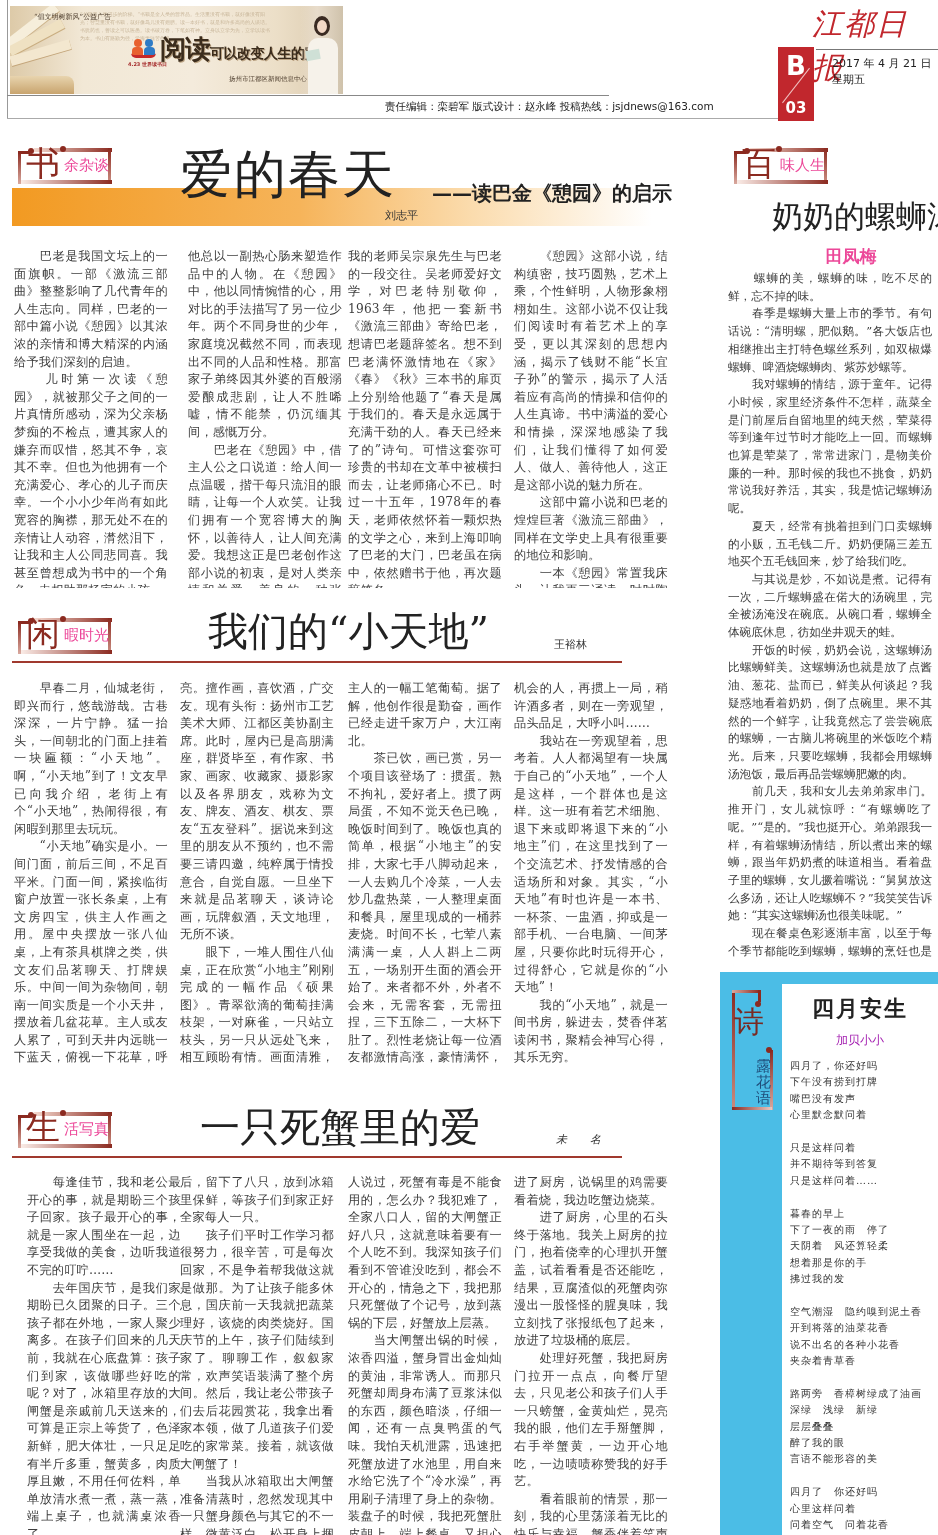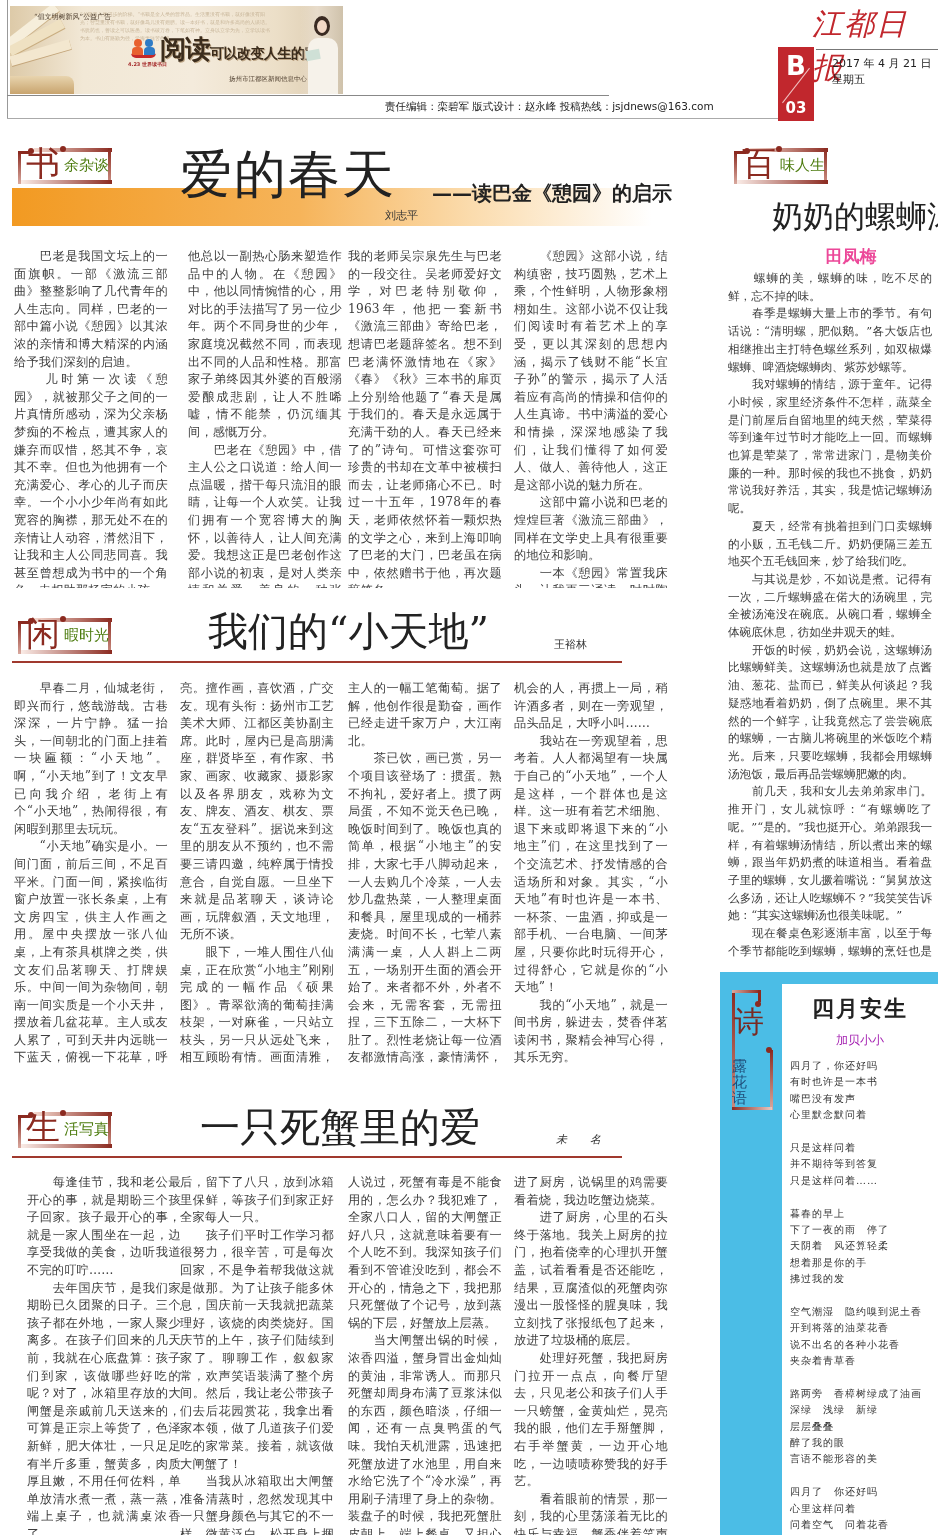--- a/index.html
+++ b/index.html
@@ -64,21 +64,21 @@
   
   .ctag { position: absolute; width: 100px; height: 42px; }
   .ctag .frame-top { position: absolute; left: 22px; top: 4px; width: 78px; height: 4px; background: linear-gradient(90deg, #f4d9cf, #8b2a20); }
   .ctag .frame-right { position: absolute; left: 96px; top: 4px; width: 3px; height: 34px; background: linear-gradient(180deg, #8b2a20, #c98b7f); }
   .ctag .frame-bottom { position: absolute; left: 8px; top: 36px; width: 92px; height: 4px; background: linear-gradient(90deg, #fbeee9, #8b2a20); }
   .ctag .frame-left { position: absolute; left: 6px; top: 8px; width: 3px; height: 32px; background: linear-gradient(180deg, #8b2a20, #d9a99f); }
   .ctag .frame-left-top { position: absolute; left: 6px; top: 7px; width: 12px; height: 3px; background: #8b2a20; }
   .ctag .dot1 { position: absolute; left: 16px; top: 4px; width: 6px; height: 6px; border-radius: 50%; background: #8b2a20; }
   .ctag .dot2 { position: absolute; left: 48px; top: 2px; width: 6px; height: 6px; border-radius: 50%; background: #8b2a20; }
   .ctag .big { position: absolute; left: 14px; top: -2px; font-size: 34px; color: #8b2a20; font-family: "DejaVu Serif", serif; font-weight: 300; line-height: 42px; }
-  .ctag .label { position: absolute; left: 52px; top: 12px; font-size: 15px; color: #4d7c0f; font-family: "DejaVu Sans", sans-serif; white-space: nowrap; }
+  .ctag .label { position: absolute; left: 52px; top: 12px; font-size: 15px; color: #ec4899; font-family: "DejaVu Sans", sans-serif; white-space: nowrap; }
 
   
   .a1-band { position: absolute; left: 12px; top: 188px; width: 640px; height: 38px;
     background: linear-gradient(90deg, #f29a22 0%, #f6b45a 45%, #fbdcae 72%, #fff 100%); }
   .a1-title { position: absolute; left: 180px; top: 140px; font-size: 52px; color: #222; font-family: "DejaVu Serif", serif; font-weight: 300; letter-spacing: 2px; white-space: nowrap; }
   .a1-subtitle { position: absolute; left: 432px; top: 180px; font-size: 20px; color: #222; font-family: "DejaVu Sans", sans-serif; font-weight: bold; white-space: nowrap; }
   .a1-author { position: absolute; left: 385px; top: 208px; font-size: 11px; color: #333; font-family: "DejaVu Sans", sans-serif; }
 
   
   .col { position: absolute; font-size: 12.2px; line-height: 17.6px; color: #3d3d3d; text-align: justify; white-space: pre-wrap; overflow: hidden; font-family: "DejaVu Serif", serif; letter-spacing: 0.2px; }
@@ -102,21 +102,21 @@
   .poem-inner { position: absolute; left: 62px; top: 12px; width: 156px; height: 551px; background: #fff; }
   .poem-tag { position: absolute; left: 10px; top: 18px; width: 44px; height: 120px; }
   .poem-tag .fl { position: absolute; left: 2px; top: 0; width: 3px; height: 120px; background: linear-gradient(180deg, #8b2a20, #c98b7f); }
   .poem-tag .ft { position: absolute; left: 2px; top: 0; width: 28px; height: 3px; background: linear-gradient(90deg, #d9a99f, #8b2a20); }
   .poem-tag .fr { position: absolute; left: 28px; top: 0; width: 3px; height: 12px; background: #8b2a20; }
   .poem-tag .fb { position: absolute; left: 2px; top: 117px; width: 40px; height: 3px; background: linear-gradient(90deg, #8b2a20, #e8c9c3); }
   .poem-tag .fr2 { position: absolute; left: 40px; top: 60px; width: 3px; height: 60px; background: linear-gradient(180deg, #8b2a20, #d9a99f); }
   .poem-tag .d1 { position: absolute; left: 25px; top: 11px; width: 6px; height: 6px; border-radius: 50%; background: #8b2a20; }
   .poem-tag .d2 { position: absolute; left: 36px; top: 57px; width: 6px; height: 6px; border-radius: 50%; background: #8b2a20; }
   .poem-tag .big { position: absolute; left: 4px; top: 14px; font-size: 30px; color: #7a2a22; font-family: "DejaVu Serif", serif; line-height: 36px; }
-  .poem-tag .label { position: absolute; left: 2px; top: 68px; width: 20px; font-size: 15px; line-height: 16px; color: #1f4d7a; font-family: "DejaVu Sans", sans-serif; word-break: break-all; }
+  .poem-tag .label { position: absolute; left: 26px; top: 68px; width: 20px; font-size: 15px; line-height: 16px; color: #1f4d7a; font-family: "DejaVu Sans", sans-serif; word-break: break-all; }
   .poem-title { position: absolute; left: 0; top: 10px; width: 156px; text-align: center; font-size: 22px; font-weight: bold; color: #222; font-family: "DejaVu Serif", serif; letter-spacing: 2px; }
   .poem-author { position: absolute; left: 0; top: 48px; width: 156px; text-align: center; font-size: 12px; color: #a21caf; font-family: "DejaVu Sans", sans-serif; }
   .poem-body { position: absolute; left: 8px; top: 74px; width: 146px; font-size: 10px; line-height: 16.4px; color: #333; font-family: "DejaVu Serif", serif; white-space: nowrap; letter-spacing: 1px; }
   .poem-line { display: block; height: 16.4px; }
   .stanza-gap { display: block; height: 16.4px; }
 </style>
 
 <div class="mh2">
   <div class="rule-v"></div>
 
@@ -291,21 +291,21 @@
     <div class="d1"></div>
       <div class="d2"></div>
     <div class="big">诗</div>
     <div class="label">露花语</div>
   </div>
   <div class="poem-inner">
     <div class="poem-title">四月安生</div>
     <div class="poem-author">加贝小小</div>
     <div class="poem-body" id="poem-body">
         <span class="poem-line">四月了，你还好吗</span>
-        <span class="poem-line">有时也许是一本书</span>
+        <span class="poem-line">下午没有捞到打牌</span>
         <span class="poem-line">嘴巴没有发声</span>
         <span class="poem-line">心里默念默问着</span>
         <span class="stanza-gap"></span>
         <span class="poem-line">只是这样问着</span>
         <span class="poem-line">并不期待等到答复</span>
         <span class="poem-line">只是这样问着……</span>
         <span class="stanza-gap"></span>
         <span class="poem-line">暮春的早上</span>
         <span class="poem-line">下了一夜的雨　停了</span>
         <span class="poem-line">天阴着　风还算轻柔</span>

